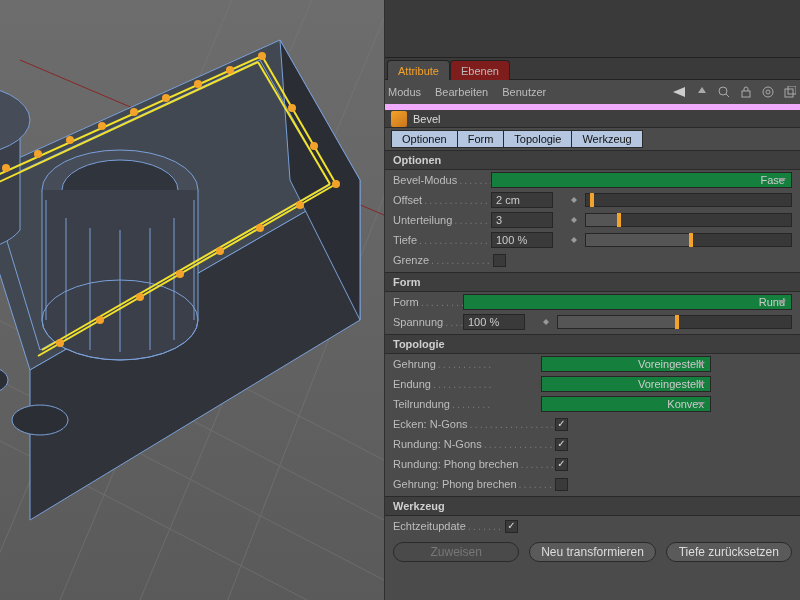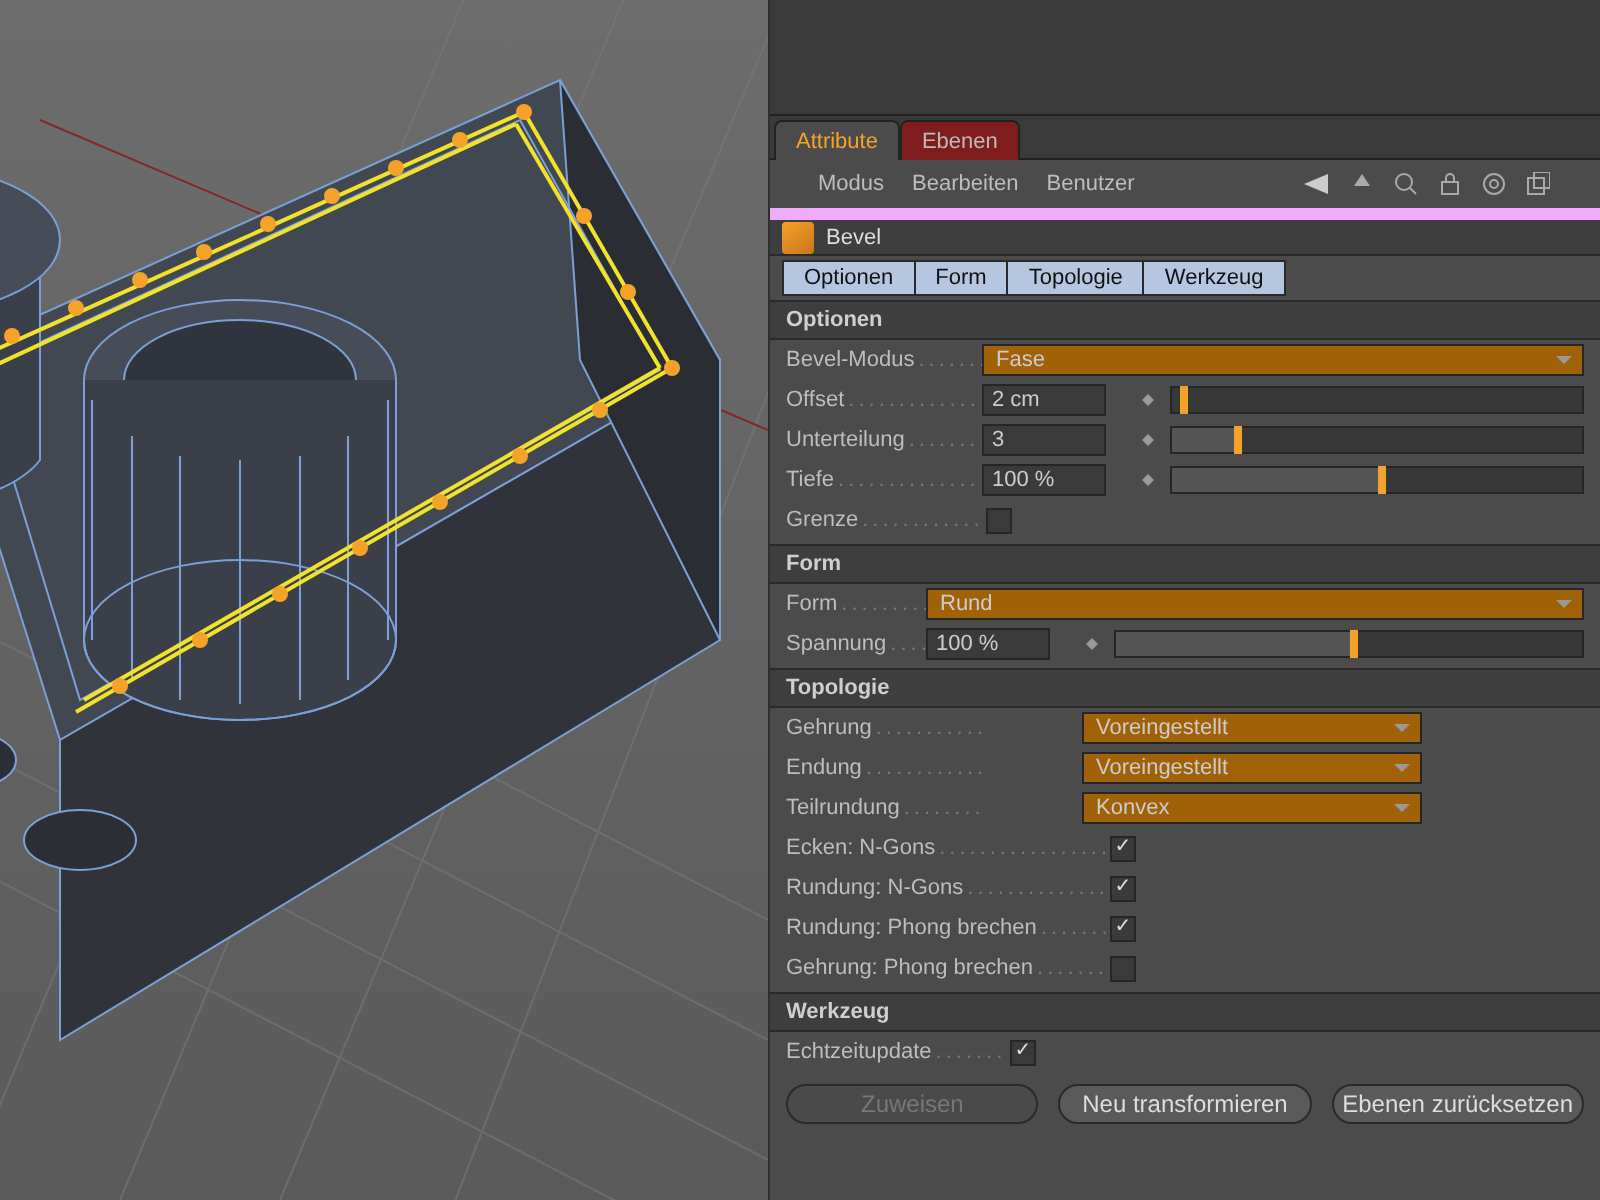--- a/index.html
+++ b/index.html
@@ -29,21 +29,21 @@
   }
   .maintab {
     padding: 4px 10px 3px; background: #7f1d1d; color: #bbb;
     border: 1px solid #222; border-bottom: none; margin-right: 0;
     border-radius: 4px 4px 0 0; margin-bottom: -1px; cursor: pointer;
   }
   .maintab.active { background: #4b4b4b; color: #f4a32a; }
 
   .menubar {
     height: 24px; background: #4b4b4b; display: flex; align-items: center;
-    padding: 0 24px; justify-content: space-between;
+    padding: 0 3px; justify-content: space-between;
   }
   .menugrp { display: flex; gap: 14px; }
   .menuitem { cursor: pointer; }
   .micons { display: flex; gap: 8px; align-items: center; color: #aaa; }
   .mi { width: 14px; height: 14px; cursor: pointer; display: inline-flex; align-items: center; justify-content: center; }
 
   .toolrow {
     height: 24px; background: #3e3e3e; display: flex; align-items: center;
     padding: 0 6px; gap: 6px; border-top: 6px solid #f0abfc; border-bottom: 1px solid #2a2a2a;
   }
@@ -69,23 +69,23 @@
     background: #3e3e3e; color: #cfcfcf; font-weight: bold;
     padding: 3px 8px; border-top: 1px solid #2a2a2a; border-bottom: 1px solid #2a2a2a;
     margin-top: 2px;
   }
   .row { display: flex; align-items: center; height: 20px; padding: 0 8px; }
   .lbl { width: 98px; color: #bdbdbd; white-space: nowrap; overflow: hidden; position: relative; }
   .lbl::after { content: "...................................."; color: #777; letter-spacing: 2px; }
   .lbl span { background: #4b4b4b; position: relative; padding-right: 2px; }
 
   .dropdown {
-    flex: 1; height: 16px; background: #a16207; border: 1px solid #262626;
+    flex: 1; height: 16px; background: #15803d; border: 1px solid #262626;
     color: #ccc; display: flex; align-items: center; padding: 0 6px;
-    position: relative; cursor: pointer;
+    position: relative; cursor: pointer; justify-content: flex-end;
   }
   .dropdown::after {
     content: ""; position: absolute; right: 5px; top: 5px;
     border: 4px solid transparent; border-top-color: #999;
   }
   .dropdown.short { flex: 0 0 170px; }
 
   .numfield {
     width: 62px; height: 16px; background: #3a3a3a; border: 1px solid #262626;
     color: #ccc; display: flex; align-items: center; padding: 0 4px; margin-right: 18px;
@@ -379,18 +379,18 @@
       </div>
 
       <div class="section-h">Werkzeug</div>
       <div class="row">
         <div class="lbl" style="width:110px"><span>Echtzeitupdate</span></div>
         <div class="chk checked"></div>
       </div>
       <div class="btnrow">
         <div class="btn disabled">Zuweisen</div>
         <div class="btn">Neu transformieren</div>
-        <div class="btn">Ebenen zurücksetzen</div>
+        <div class="btn">Tiefe zurücksetzen</div>
       </div>
 
     </div>
   </div>
 </div>
 
 </body></html>

